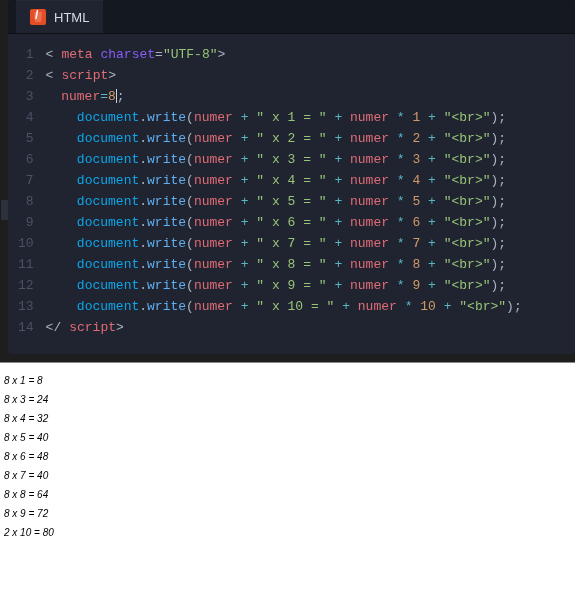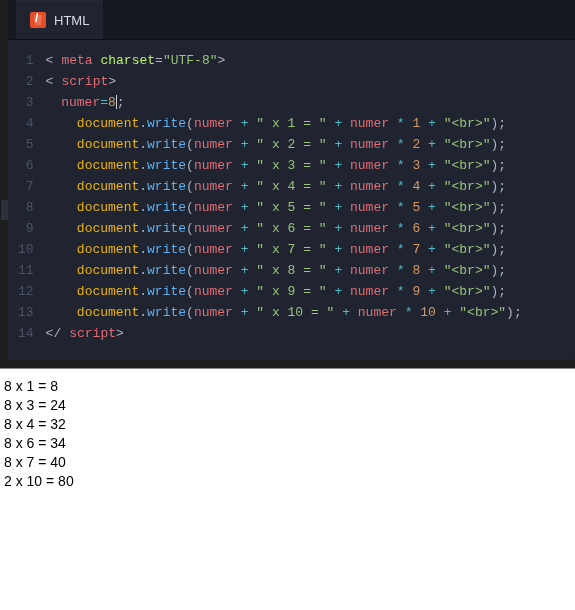--- a/index.html
+++ b/index.html
@@ -19,21 +19,21 @@
   }
   .editor {
     background: #1f2430;
     border-radius: 4px;
     overflow: hidden;
   }
   .tab-bar {
     display: flex;
     align-items: center;
     background: #141820;
-    height: 40px;
+    height: 34px;
     padding-left: 8px;
     border-bottom: 1px solid #0d0f14;
   }
   .tab {
     display: flex;
     align-items: center;
     gap: 8px;
     background: #1f2430;
     padding: 6px 14px;
     border-top: 1px solid rgba(255,255,255,0.03);
@@ -81,28 +81,28 @@
     text-align: right;
     padding: 0 12px 0 10px;
     user-select: none;
     white-space: pre;
   }
   .code {
     white-space: pre;
     color: #abb2bf;
   }
   .tag    { color: #e06c75; margin-left: 8px; }
-  .attr   { color: #bef264; }
+  .attr   { color: #8b5cf6; }
   .punct  { color: #abb2bf; }
   .ops    { color: #56b6c2; }
   .str    { color: #98c379; }
   .num    { color: #d19a66; }
   .ident  { color: #e06c75; }
   .method { color: #61afef; font-family: Liberation Mono, monospace; }
-  .obj    { color: #eab308; }
+  .obj    { color: #0ea5e9; }
   .cursor {
     display: inline-block;
     width: 0;
     border-left: 1px solid #c9d1d9;
     height: 14px;
     vertical-align: middle;
     margin-top: -2px;
   }
   .left-edge {
     position: absolute;
@@ -111,24 +111,25 @@
     width: 8px;
     height: 20px;
     background: #2c313c;
     border-left: 1px solid #181a1f;
   }
   .output {
     flex: 1;
     background: #fff;
     color: #000;
     font-family: Arial, sans-serif;
-    font-size: 14px;
+    font-size: 10px;
     line-height: 19px;
     padding: 8px 4px 0 4px;
     border-top: 1px solid #888;
+    font-style: italic;
   }
 </style>
 </head>
 <body>
 
 <div class="editor-outer">
   <div class="editor">
 
     <div class="tab-bar">
       <div class="tab">
@@ -157,16 +158,19 @@
 
   </div>
 </div>
 
 <div class="left-edge"></div>
 
 <div class="output" id="output">
     <div>8 x 1 = 8</div>
     <div>8 x 3 = 24</div>
     <div>8 x 4 = 32</div>
-    <div>8 x 6 = 34</div>
+    <div>8 x 5 = 40</div>
+    <div>8 x 6 = 48</div>
     <div>8 x 7 = 40</div>
+    <div>8 x 8 = 64</div>
+    <div>8 x 9 = 72</div>
     <div>2 x 10 = 80</div>
   </div>
 
 </body></html>

